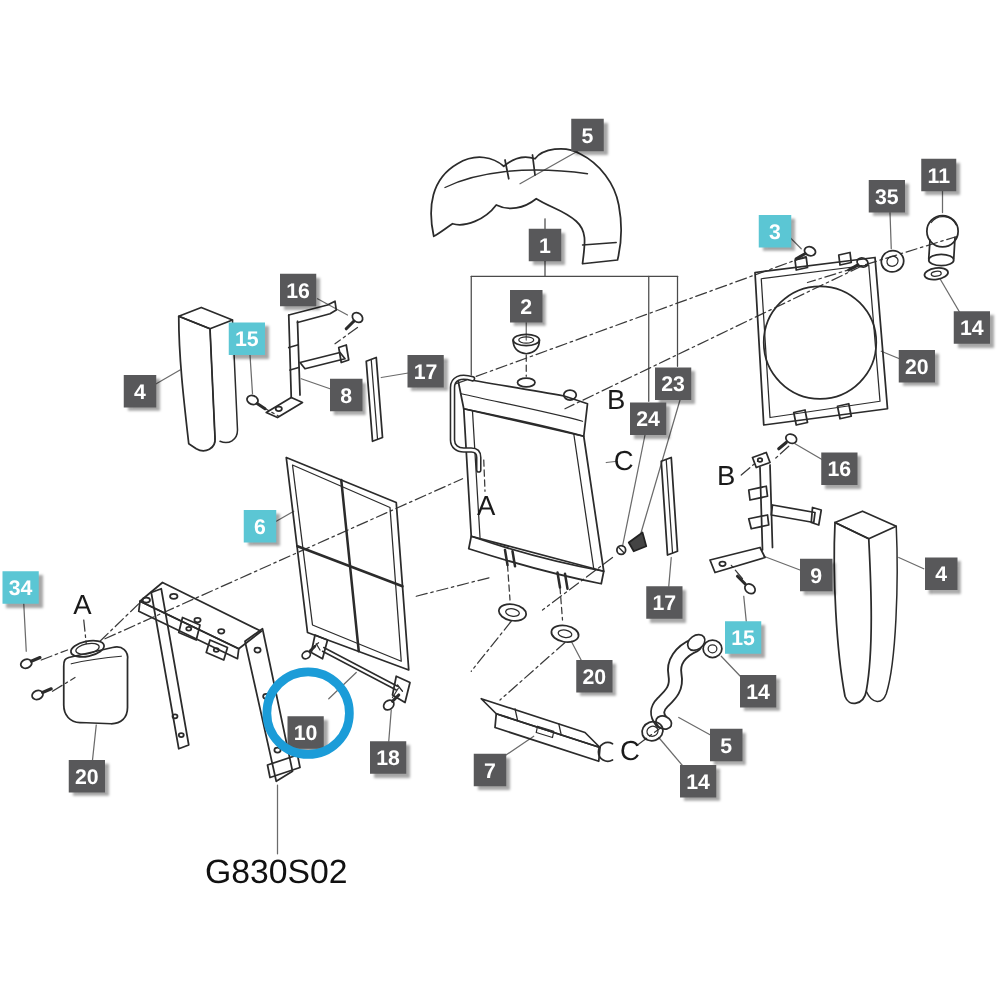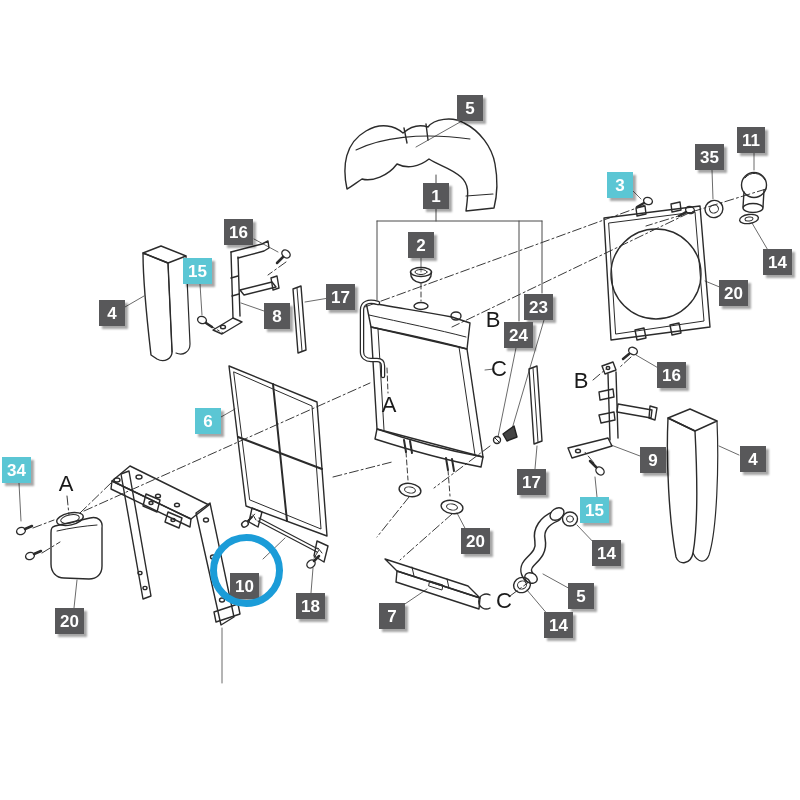--- a/index.html
+++ b/index.html
@@ -333,13 +333,14 @@
 
   <div class="refletter" style="left:66px;top:484px">A</div>
   <div class="refletter" style="left:389px;top:405px">A</div>
   <div class="refletter" style="left:493px;top:320px">B</div>
   <div class="refletter" style="left:581px;top:381px">B</div>
   <div class="refletter" style="left:499px;top:369px">C</div>
   <div class="refletter" style="left:504px;top:601px">C</div>
 
   <div id="ring"></div>
 
+  <div id="drawing-code">G830S02</div>
 </div>
 
 </body></html>

